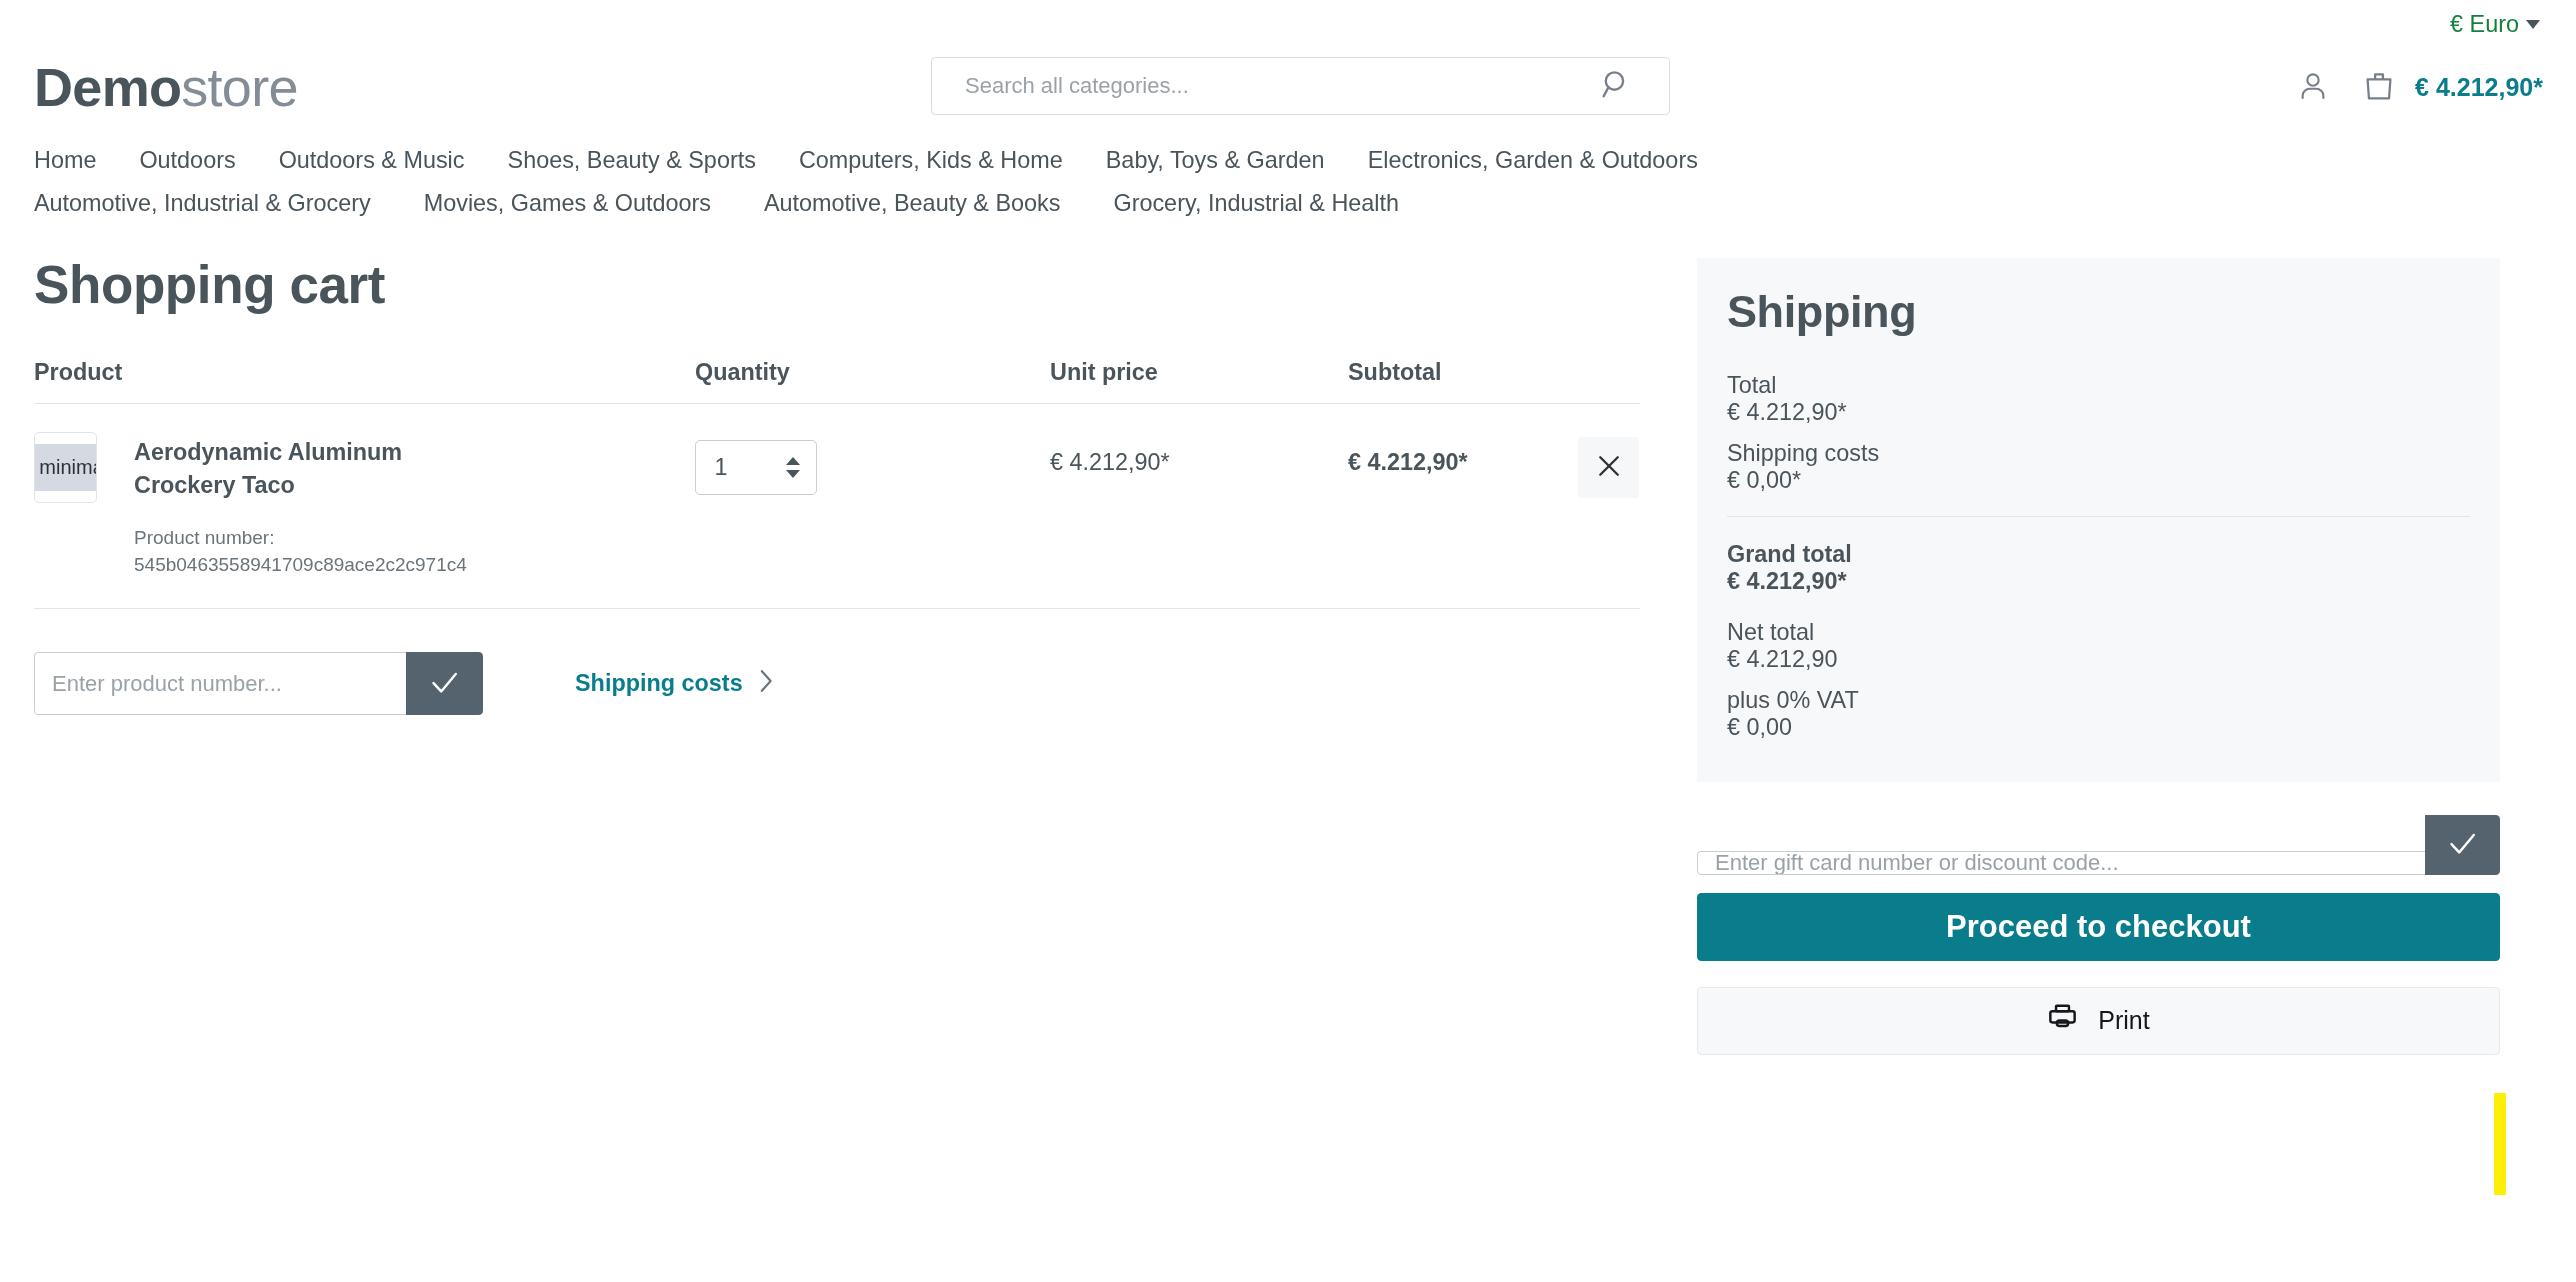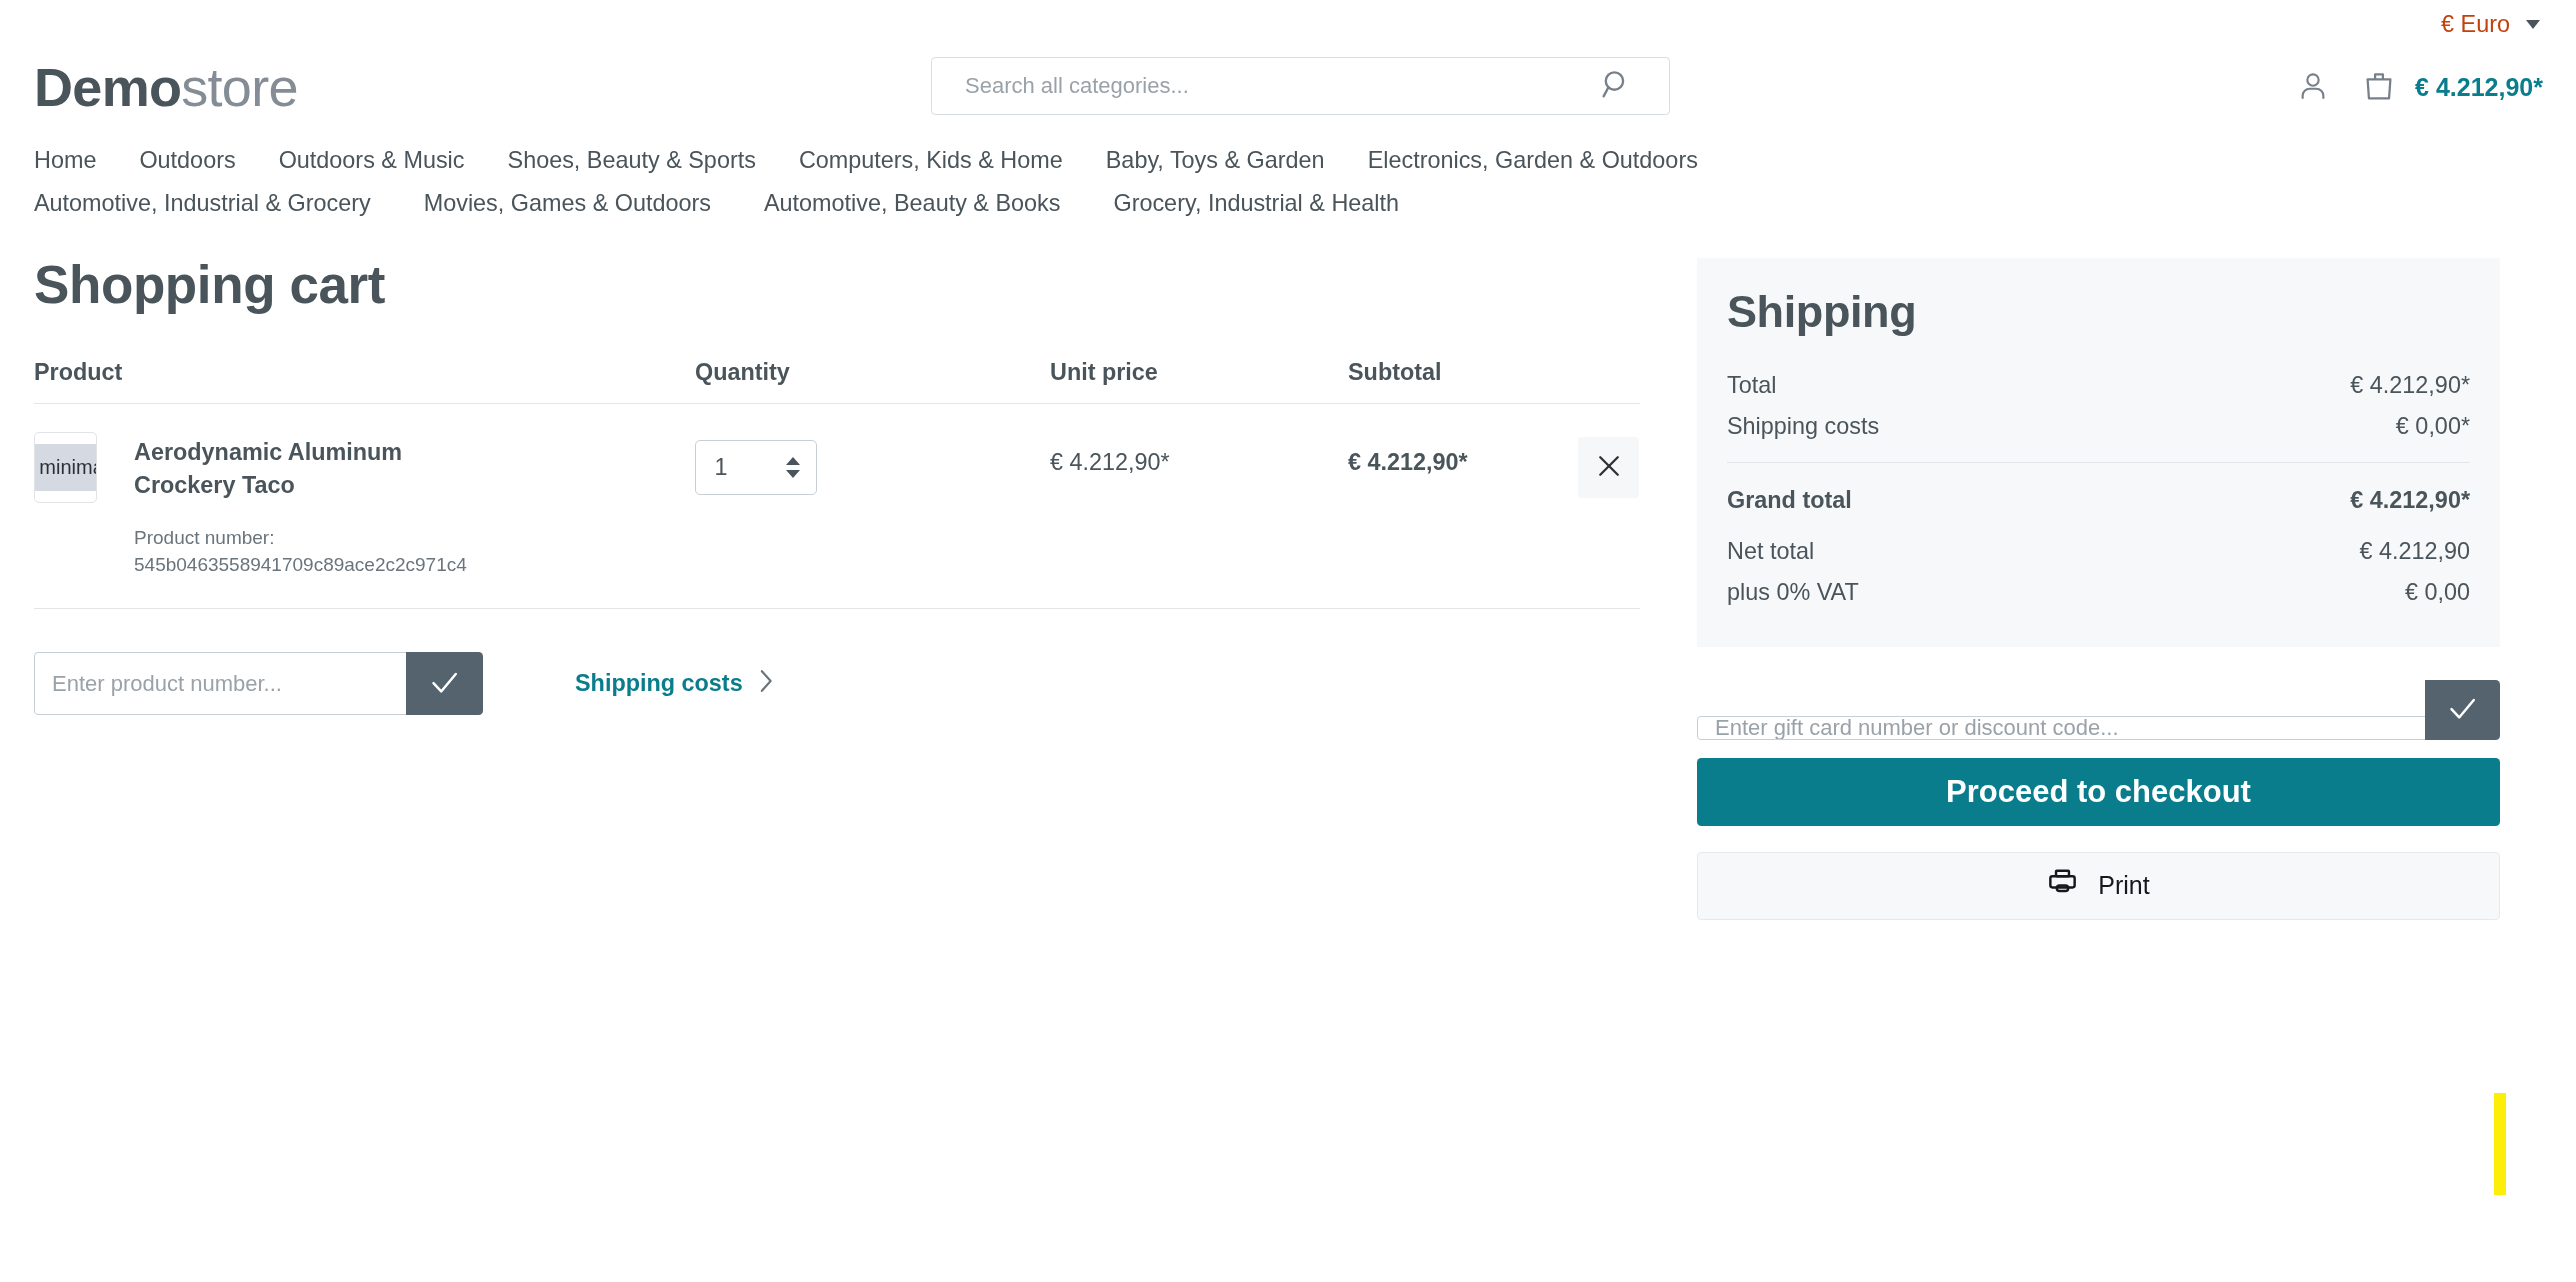--- a/index.html
+++ b/index.html
@@ -16,23 +16,23 @@
   .topbar {
     height: 48px;
     display: flex;
     align-items: center;
     justify-content: flex-end;
     padding-right: 36px;
   }
   .currency-switch {
     display: flex;
     align-items: center;
-    gap: 16px;
-    font-size: 23.4px;
-    color: #c2410c;
+    gap: 7px;
+    font-size: 23.4px;
+    color: #15803d;
     cursor: pointer;
   }
   .caret-down {
     width: 0; height: 0;
     border-left: 7.8px solid transparent;
     border-right: 7.8px solid transparent;
     border-top: 9.2px solid #4a545b;
     display: block;
   }
 
@@ -330,20 +330,21 @@
     margin-bottom: 31px;
     letter-spacing: -0.4px;
   }
   .sum-row {
     display: flex;
     justify-content: space-between;
     align-items: baseline;
     font-size: 23.4px;
     color: #4a545b;
     padding: 7px 0;
+    flex-direction: column;
   }
   .sum-row.bold { font-weight: 700; }
   .sum-divider {
     border-top: 1.4px solid #e1e5e8;
     margin: 15.6px 0 17px 0;
   }
   .sum-gap { height: 10px; }
 
   .voucher-group {
     display: flex;

